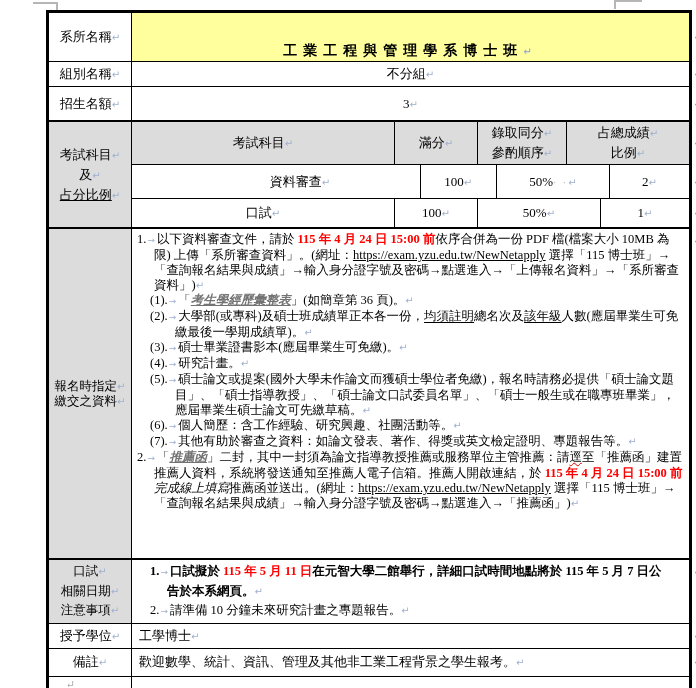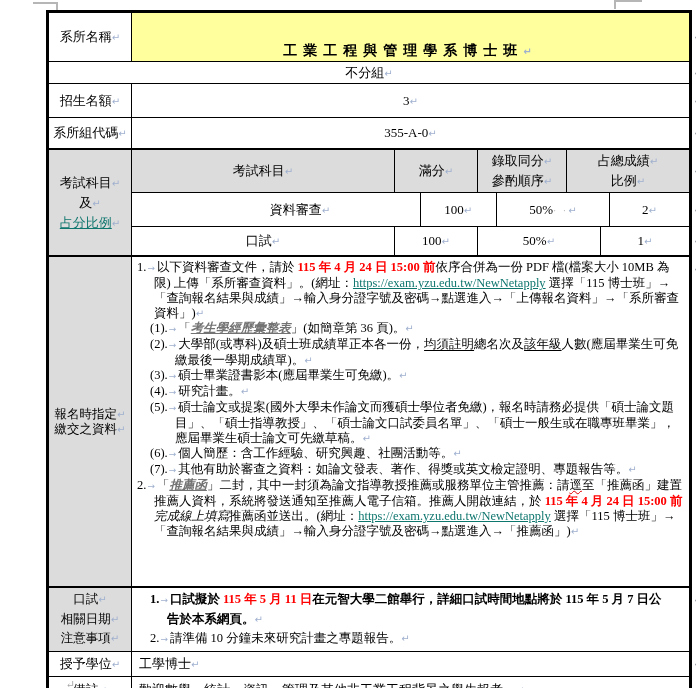--- a/index.html
+++ b/index.html
@@ -42,21 +42,21 @@
   .ec{display:flex;flex-direction:column;justify-content:center;text-align:center;padding:1px 2px;}
   .ec + .ec{border-left:1px solid #000;}
   .ec1{flex:0 0 46.3%;}
   .ec2{flex:0 0 14%;}
   .ec3{flex:0 0 21.2%;}
   .ec4{flex:1;}
   
   .mk{color:#9FB0CF;font-size:10px;font-family:"DejaVu Sans",sans-serif;}
   .tb{color:#9FB0CF;font-size:9px;font-family:"DejaVu Sans",sans-serif;padding:0 2px 0 1px;}
   .rb{color:#FF0000;font-weight:bold;}
-  .lk{color:#0f766e;text-decoration:underline;}
+  .lk{color:#000000;text-decoration:underline;}
   .bl{color:#737373;font-weight:bold;font-style:italic;text-decoration:underline;}
   .u{text-decoration:underline;text-underline-offset:2px;}
   .ui{font-style:italic;text-underline-offset:2px;}
   .wv{text-decoration:underline wavy #E00000;text-decoration-thickness:1px;text-decoration-skip-ink:none;}
   .b{font-weight:bold;}
   .sp{color:#b4b4b4;letter-spacing:2px;font-size:10px;}
   .eor{position:absolute;right:-15px;top:50%;transform:translateY(-50%);
        color:#929aa6;font-size:11px;line-height:1;font-family:"DejaVu Sans",sans-serif;}
   .eor-top{top:7px;transform:none;}
 </style>
@@ -73,45 +73,39 @@
       <div class="lab">
           <div class="para"><span>系所名稱</span><span class="mk">↵</span></div>
         </div>
       <div class="val center yellow title">
           <div class="para"><span>工業工程與管理學系博士班</span><span class="mk">↵</span></div>
         </div>
       <span class="eor">↵</span>
     </div>
 
     <div class="row r-group">
+      <div class="lab">
+          <div class="para"><span>組別名稱</span><span class="mk">↵</span></div>
+        </div>
       <div class="val center">
           <div class="para"><span>不分組</span><span class="mk">↵</span></div>
         </div>
       <span class="eor">↵</span>
     </div>
 
     <div class="row r-quota">
       <div class="lab">
           <div class="para"><span>招生名額</span><span class="mk">↵</span></div>
         </div>
       <div class="val center">
           <div class="para"><span>3</span><span class="mk">↵</span></div>
         </div>
       <span class="eor">↵</span>
     </div>
 
-    <div class="row r-code">
-      <div class="lab">
-          <div class="para"><span>系所組代碼</span><span class="mk">↵</span></div>
-        </div>
-      <div class="val center">
-          <div class="para"><span>355-A-0</span><span class="mk">↵</span></div>
-        </div>
-      <span class="eor">↵</span>
-    </div>
 
     <div class="row thick">
       <div class="lab gray">
           <div class="para"><span>考試科目</span><span class="mk">↵</span></div>
           <div class="para"><span>及</span><span class="mk">↵</span></div>
           <div class="para"><span class="lk">占分比例</span><span class="mk">↵</span></div>
         </div>
       <div class="exam">
         <div class="exam-row exam-head">
           <div class="ec ec1 gray">

